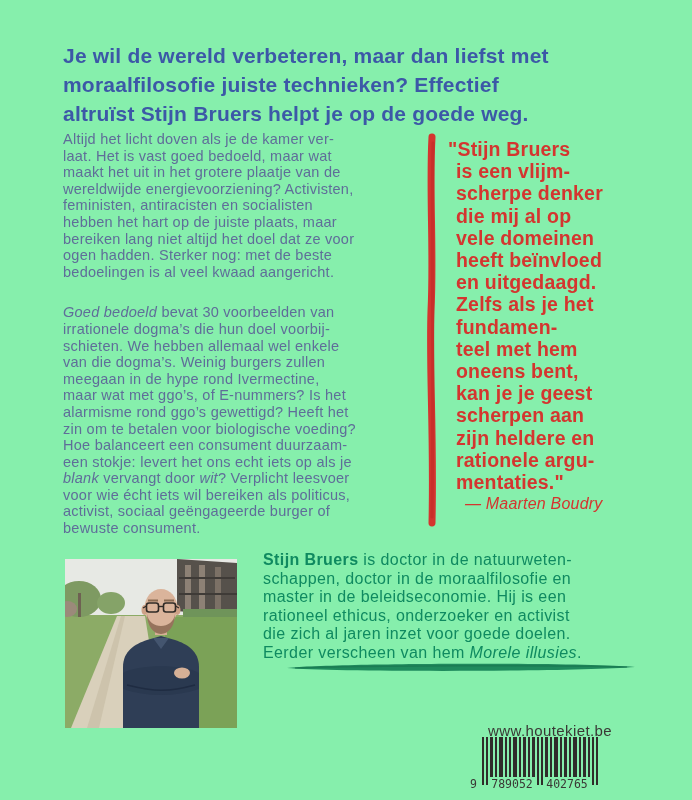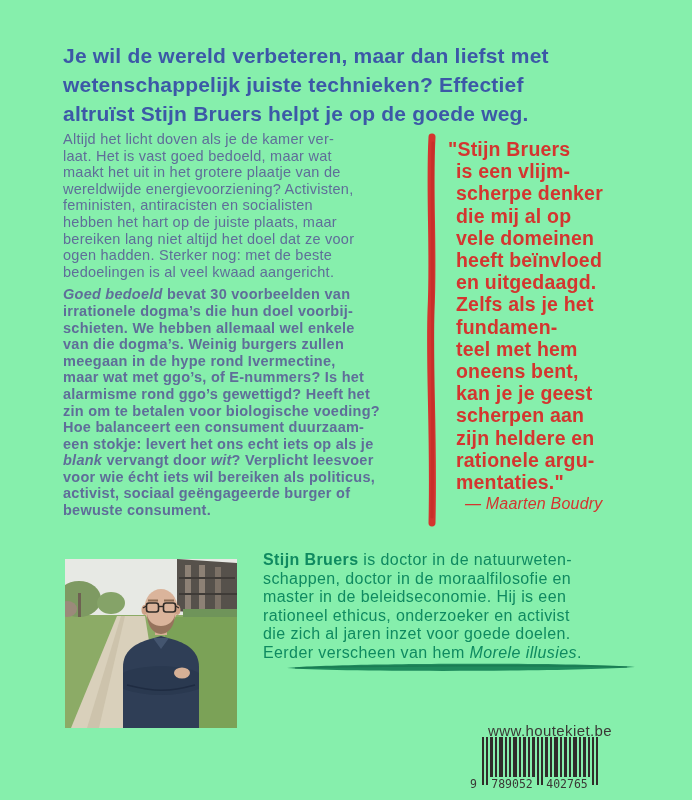--- a/index.html
+++ b/index.html
@@ -15,21 +15,21 @@
     font-size:21px; line-height:29px; font-weight:700; letter-spacing:0.2px;
     color:var(--headline);
   }
 
   
   .body-text {
     position:absolute; left:63px; top:131px; width:368px;
     font-size:14.5px; line-height:16.6px; letter-spacing:0.25px;
     color:var(--body);
   }
-  .para2 { margin-top:6px;font-weight:bold; }
+  .para2 { margin-top:24px; }
 
   
   .red-stroke { position:absolute; left:424px; top:131px; width:16px; height:398px; }
   .quote-text {
     position:absolute; left:448px; top:138px; width:200px;
     font-size:19.5px; line-height:22.2px; font-weight:700; letter-spacing:0.2px;
     color:var(--quote);
   }
   .quote-text .ln { padding-left:8px; }
   .quote-text .ln:first-child { padding-left:0; }
@@ -58,21 +58,21 @@
     font-family:"DejaVu Sans Mono", monospace; font-size:11.5px; fill:var(--footer);
   }
 </style>
 </head>
 <body>
 
 <div class="page">
 
   <div class="headline">
       <div class="ln">Je wil de wereld verbeteren, maar dan liefst met</div>
-      <div class="ln">wetenschappelijk juiste technieken? Effectief</div>
+      <div class="ln">moraalfilosofie juiste technieken? Effectief</div>
       <div class="ln">altruïst Stijn Bruers helpt je op de goede weg.</div>
     </div>
 
   <div class="body-text">
     <div>
         <div class="ln">Altijd het licht doven als je de kamer ver-</div>
         <div class="ln">laat. Het is vast goed bedoeld, maar wat</div>
         <div class="ln">maakt het uit in het grotere plaatje van de</div>
         <div class="ln">wereldwijde energievoorziening? Activisten,</div>
         <div class="ln">feministen, antiracisten en socialisten</div>

